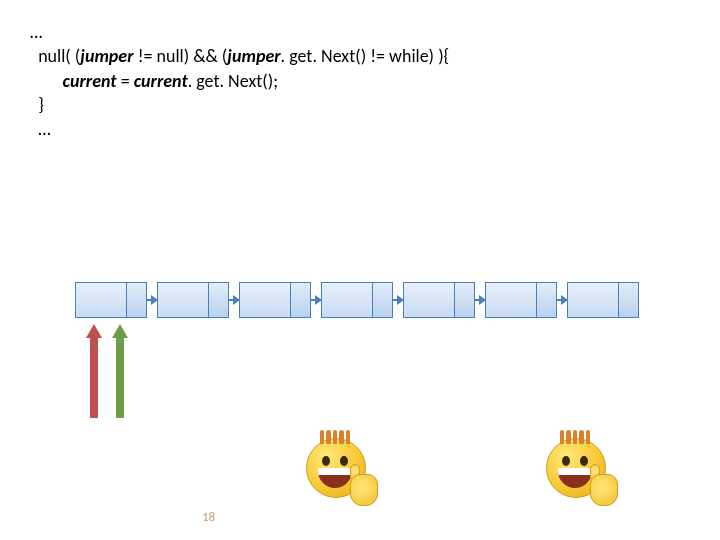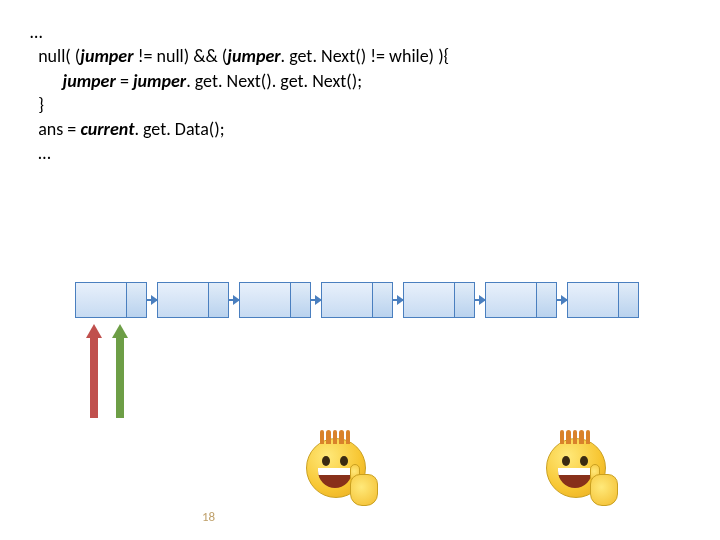--- a/index.html
+++ b/index.html
@@ -166,23 +166,22 @@
     color: #bfa06a;
     margin-left: 14px;
   }
 </style>
 </head>
 <body>
 
 <div class="code-block">
   <div class="code-line"><span>…</span></div>
   <div class="code-line">  <span>null( (</span><span class="bold">jumper</span><span> != null) &amp;&amp; (</span><span class="bold">jumper</span><span>. get. Next() != while) ){</span></div>
-  <div class="code-line">        <span class="bold">jumper</span><span> = </span><span class="bold">jumper</span><span>. get. Next(). get. Next();</span></div>
+  <div class="code-line">        <span class="bold">current</span><span> = </span><span class="bold">current</span><span>. get. Next();</span></div>
   <div class="code-line">  <span>}</span></div>
-  <div class="code-line">  <span>ans = </span><span class="bold">current</span><span>. get. Data();</span></div>
   <div class="code-line">  <span>…</span></div>
 </div>
 
 <div class="list-area">
   <div class="node">
       <div class="data"></div>
       <div class="ptr"></div>
     </div>
   <div class="link"></div>
   <div class="node">

